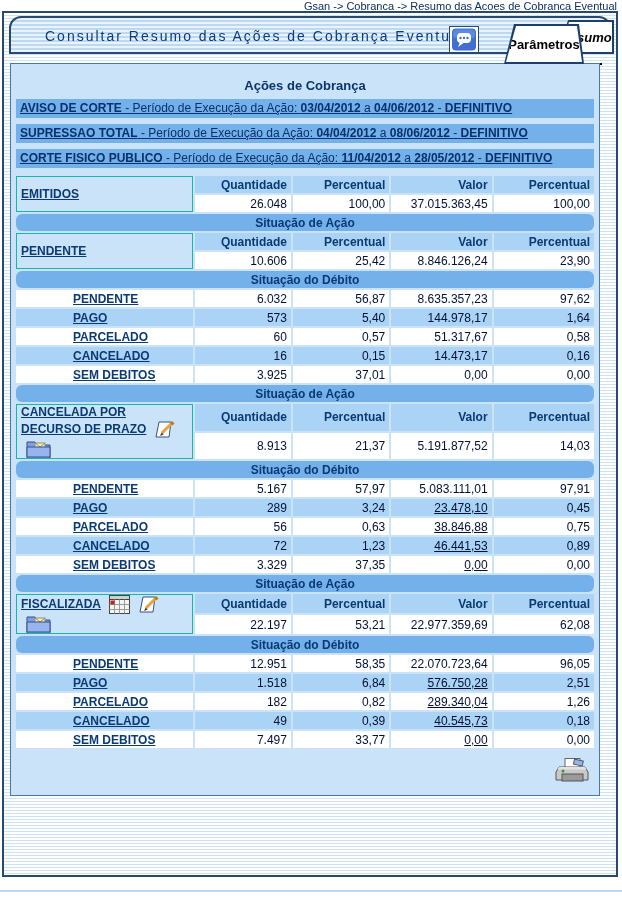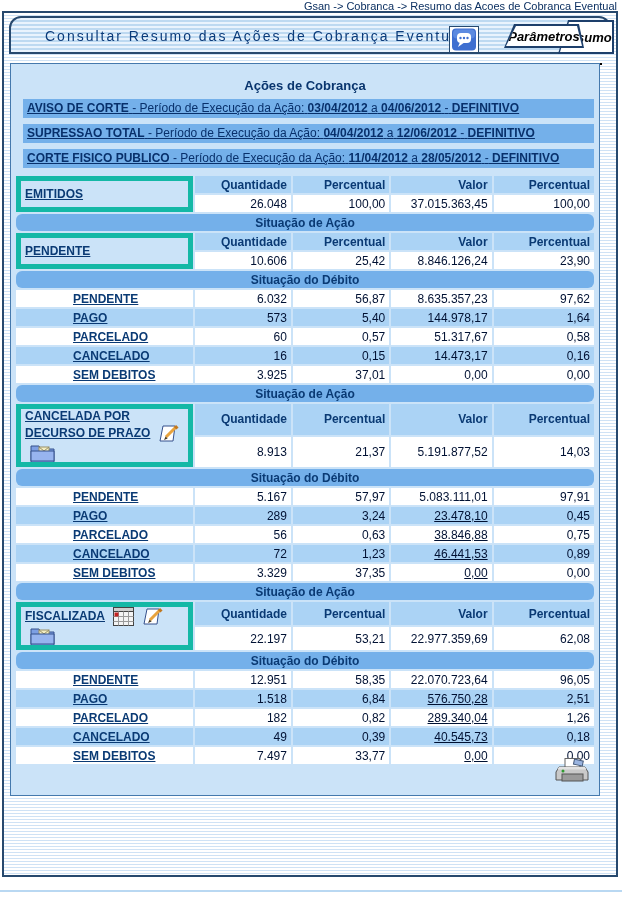--- a/index.html
+++ b/index.html
@@ -25,48 +25,48 @@
     margin:10px 0 0 34px; font-size:14px; letter-spacing:2px; color:#0b3b7a; white-space:nowrap;
   }
   .help-icon { position:absolute; top:13px; left:445px; z-index:4; cursor:pointer; }
   .tab { position:absolute; z-index:2; cursor:pointer; }
   .tab, .tab .tab-inner { clip-path:polygon(10px 0, calc(100% - 5px) 0, 100% 100%, 0 100%); }
   .tab { background:#1d3f6b; }
   .tab-inner {
     position:absolute; inset:2px; background:#fff; display:flex; align-items:center;
     justify-content:center; font-weight:bold; font-size:13px; color:#000;
   }
-  .tab-parametros { left:500px; top:11px; width:80px; height:24px; z-index:3;font-style:italic; }
+  .tab-parametros { left:500px; top:11px; width:80px; height:40px; z-index:3; }
   .tab-resumo { left:554px; top:7px; width:56px; height:34px;
     clip-path:polygon(10px 0, 100% 0, 100% 100%, 0 100%);font-style:italic; }
   .tab-resumo .tab-inner { clip-path:polygon(9px 0, 100% 0, 100% 100%, 0 100%); }
 
   .panel {
     position:absolute; top:50px; left:6px; width:590px; height:733px;
     background:#cbe3f8; border:1px solid #4579ad;
   }
   .panel-title { text-align:center; font-weight:bold; font-size:13px; color:#09356e; margin:14px 0 6px; }
   .action-row {
-    margin:0 5px 6px 12px; height:19px; line-height:19px; background:#74b0ea;
+    margin:0 5px 6px 5px; height:19px; line-height:19px; background:#74b0ea;
     padding:0 4px; font-size:12px; color:#08306b; white-space:nowrap; overflow:hidden;
   }
   .action-row .act { text-decoration:underline; color:#08306b; cursor:pointer; }
   .b { font-weight:bold; }
 
   table.t {
     border-collapse:separate; border-spacing:2px; margin:0 3px;
     width:calc(100% - 6px); table-layout:fixed; font-size:12px;
   }
   table.t td { height:17px; padding:0 4px; vertical-align:middle; overflow:hidden; }
   .th-cell { background:#abd3f5; color:#0a3a74; font-weight:bold; text-align:right;margin-top:28px; }
   .num { text-align:right; color:#001133; }
   .w { background:#ffffff; }
   .a { background:#abd3f5; }
   .band { background:#74b0ea; color:#0a3a74; font-weight:bold; text-align:center;border-radius:6px; }
-  .lbl { background:#cbe3f8; border:5px solid #14b8a6; font-size:12px; line-height:15px; }
+  .lbl { background:#cbe3f8; border:1px solid #14b8a6; font-size:12px; line-height:15px; }
   .lbl a, .deb a { color:#0a3a74; font-weight:bold; text-decoration:underline; cursor:pointer; }
   .deb td:first-child { padding-left:57px; }
   .vlnk { text-decoration:underline; cursor:pointer; }
   .lbl svg { vertical-align:middle; margin-left:5px; }
   .printer { position:absolute; right:10px; bottom:6px; cursor:pointer; }
 
   .nav-back { margin-top:16px; text-align:center; }
   .nav-back svg { vertical-align:middle; margin-right:8px; }
   .btn {
     background:#7cb2ea; color:#05306b; font-weight:bold; font-size:13px;
@@ -113,21 +113,21 @@
       </div>
   </div>
 
   <div class="panel">
     <div class="panel-title">Ações de Cobrança</div>
 
     <div class="action-row">
       <span class="act"><span class="b">AVISO DE CORTE</span> <span>- Período de Execução da Ação:</span> <span class="b">03/04/2012</span> <span>a</span> <span class="b">04/06/2012</span> <span>-</span> <span class="b">DEFINITIVO</span></span>
     </div>
     <div class="action-row">
-      <span class="act"><span class="b">SUPRESSAO TOTAL</span> <span>- Período de Execução da Ação:</span> <span class="b">04/04/2012</span> <span>a</span> <span class="b">12/06/2012</span> <span>-</span> <span class="b">DEFINITIVO</span></span>
+      <span class="act"><span class="b">SUPRESSAO TOTAL</span> <span>- Período de Execução da Ação:</span> <span class="b">04/04/2012</span> <span>a</span> <span class="b">08/06/2012</span> <span>-</span> <span class="b">DEFINITIVO</span></span>
     </div>
     <div class="action-row">
       <span class="act"><span class="b">CORTE FISICO PUBLICO</span> <span>- Período de Execução da Ação:</span> <span class="b">11/04/2012</span> <span>a</span> <span class="b">28/05/2012</span> <span>-</span> <span class="b">DEFINITIVO</span></span>
     </div>
 
     <table class="t">
       <colgroup>
           <col style="width:176px">
           <col style="width:96px">
           <col style="width:96px">

